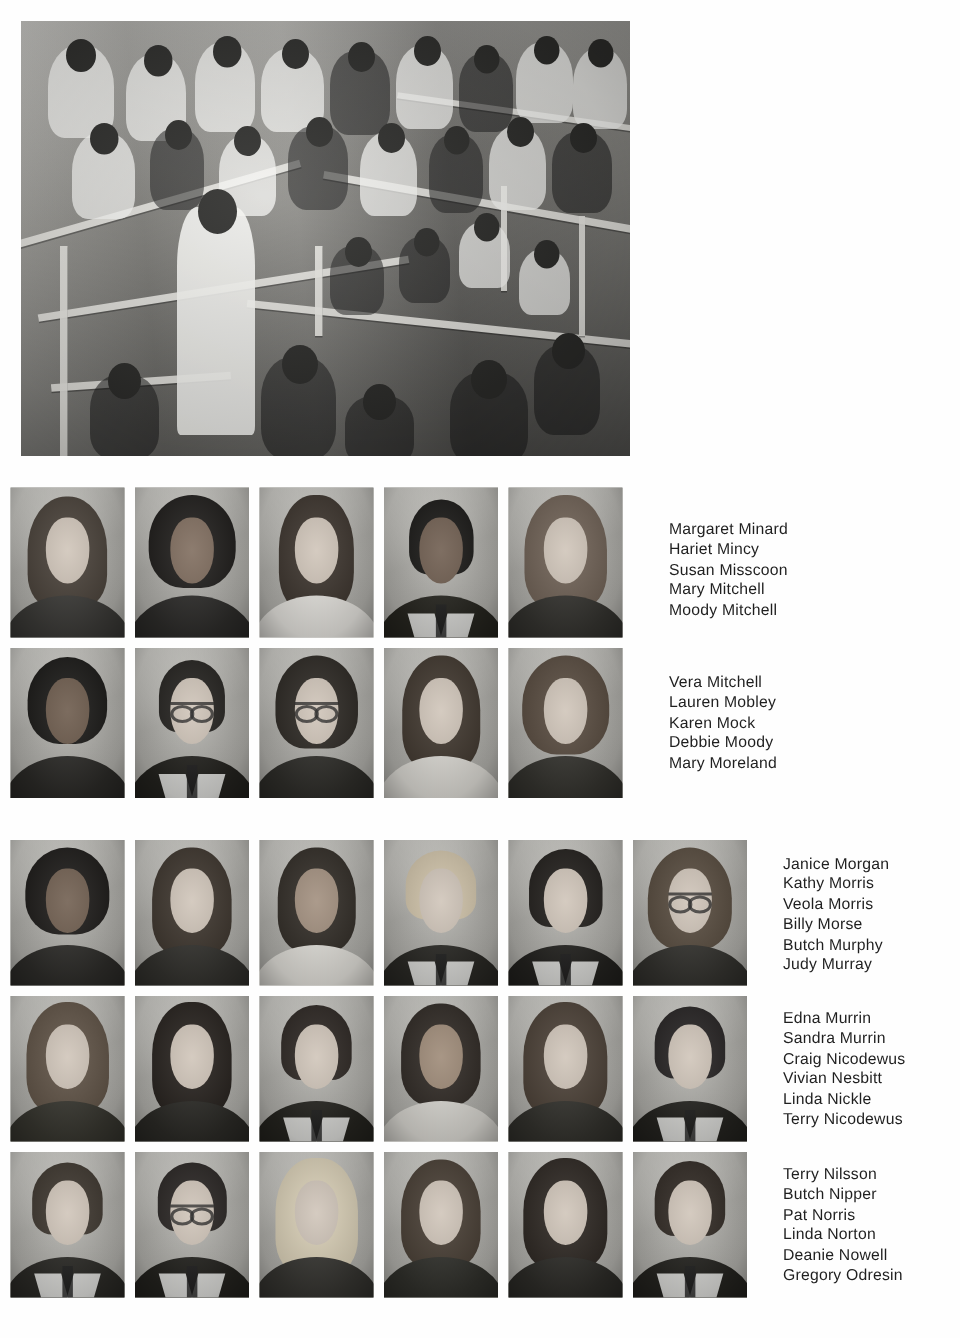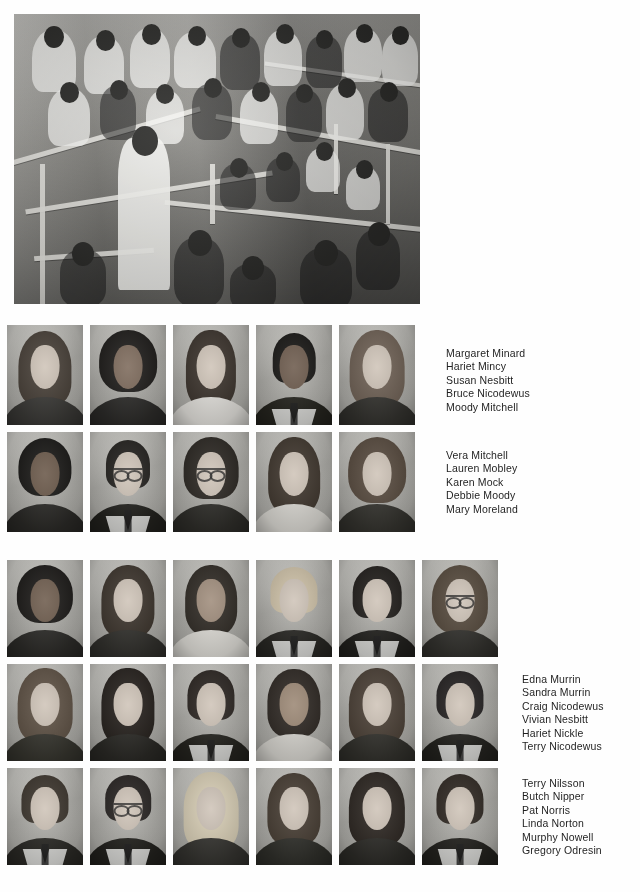--- a/index.html
+++ b/index.html
@@ -336,22 +336,22 @@
         <div class="face"></div>
         <div class="shoulders" style="background:#35342f;"></div>
         <div class="vignette"></div>
       </div>
     </div>
   </div>
 
   <div class="names" style="left:446px; top:347px;">
     <div>Margaret Minard</div>
     <div>Hariet Mincy</div>
-    <div>Susan Nesbitt</div>
-    <div>Bruce Nicodewus</div>
+    <div>Susan Misscoon</div>
+    <div>Mary Mitchell</div>
     <div>Moody Mitchell</div>
   </div>
 
   <div class="names" style="left:446px; top:449px;">
     <div>Vera Mitchell</div>
     <div>Lauren Mobley</div>
     <div>Karen Mock</div>
     <div>Debbie Moody</div>
     <div>Mary Moreland</div>
   </div>
@@ -510,32 +510,40 @@
         <div class="face"></div>
         <div class="shoulders" style="background:#24231f;"></div>
         <div class="collar-l" style="height:16%;"></div>
         <div class="collar-r" style="height:16%;"></div>
         <div class="tie"></div>
         <div class="vignette"></div>
       </div>
     </div>
   </div>
 
+  <div class="names" style="left:522px; top:570px;">
+    <div>Janice Morgan</div>
+    <div>Kathy Morris</div>
+    <div>Veola Morris</div>
+    <div>Billy Morse</div>
+    <div>Butch Murphy</div>
+    <div>Judy Murray</div>
+  </div>
 
   <div class="names" style="left:522px; top:673px;">
     <div>Edna Murrin</div>
     <div>Sandra Murrin</div>
     <div>Craig Nicodewus</div>
     <div>Vivian Nesbitt</div>
-    <div>Hariet Nickle</div>
+    <div>Linda Nickle</div>
     <div>Terry Nicodewus</div>
   </div>
 
   <div class="names" style="left:522px; top:777px;">
     <div>Terry Nilsson</div>
     <div>Butch Nipper</div>
     <div>Pat Norris</div>
     <div>Linda Norton</div>
-    <div>Murphy Nowell</div>
+    <div>Deanie Nowell</div>
     <div>Gregory Odresin</div>
   </div>
 
 </div>
 
 </body></html>

